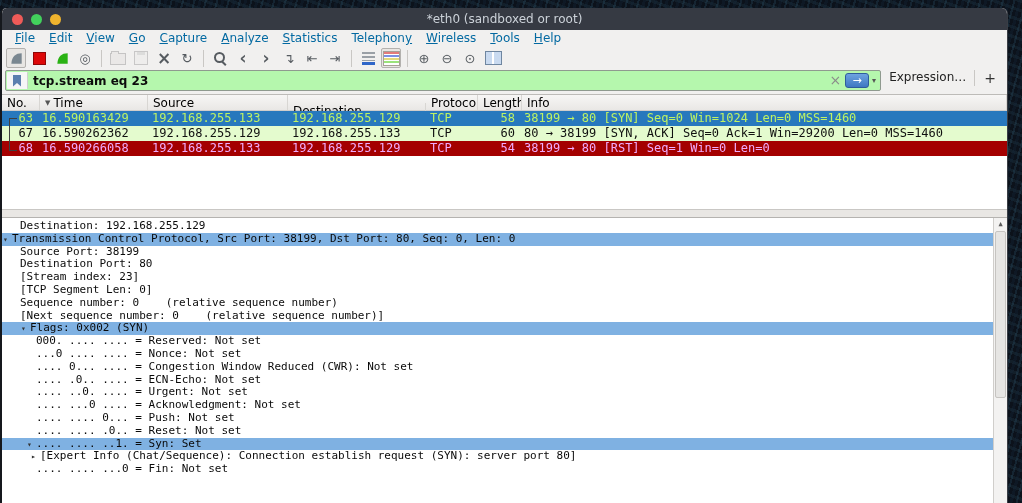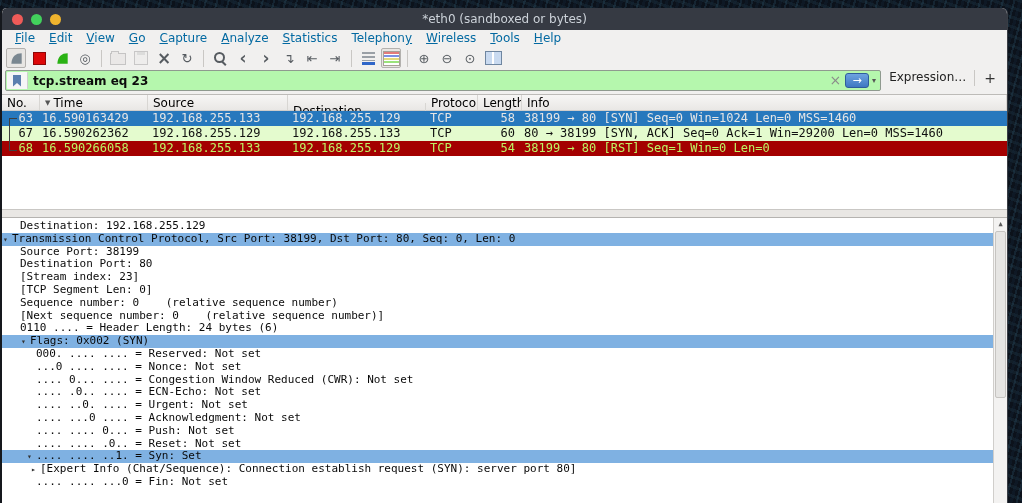--- a/index.html
+++ b/index.html
@@ -54,23 +54,23 @@
   .pl-header{height:15px;flex:none;display:flex;background:linear-gradient(#f7f6f5,#e9e7e5);border-bottom:1px solid #cfcdcb;font-size:12px;color:#000}
   .hc{border-right:1px solid #d8d6d3;display:flex;align-items:center;padding-left:5px;box-sizing:border-box;height:15px;overflow:hidden;white-space:nowrap}
   .hc .sort{font-size:7px;color:#555;margin-right:3px;font-weight:normal}
   .hc em{font-style:normal}
   .pl-rows{position:relative;flex:1}
   .prow{display:flex;height:15px;line-height:15px;font-family:"DejaVu Sans Mono",monospace;font-size:12px;white-space:pre}
   .pc{box-sizing:border-box;overflow:hidden;padding-left:4px;flex:none}
   .pc0,.pc5{text-align:right;padding-right:7px;padding-left:0}
   .pc1{padding-left:2px}
   .pc6{padding-left:2px;flex:1 1 auto}
-  .row-selected{background:#2778bd;color:#e5e5e5}
+  .row-selected{background:#2778bd;color:#bef264}
   .row-synack{background:#e4fbce;color:#101010}
-  .row-rst{background:#a40000;color:#bef264}
+  .row-rst{background:#a40000;color:#f0abfc}
   .bracket{position:absolute;left:7px;top:7px;width:7px;height:31px;border-left:1px solid #3f3f3f;border-top:1px solid #3f3f3f;border-bottom:1px solid #3f3f3f;z-index:5}
   
   .splitter{height:7px;background:#e9e7e4;border-top:1px solid #c9c7c4;border-bottom:1px solid #b5b3b0;flex:none}
   
   .details{flex:1;background:#fff;position:relative;overflow:hidden;font-family:"DejaVu Sans Mono",monospace;font-size:11px;color:#0a0a0a}
   .d-rows{position:absolute;left:0;top:2px;right:13px}
   .drow{height:12.8px;line-height:12.8px;white-space:pre;position:relative;box-sizing:border-box;overflow:hidden}
   .drow.hl{background:#7fb1e2}
   .tgl{position:absolute;top:1px;font-size:8px;color:#333;line-height:11px}
   .d-scrollbar{position:absolute;right:0;top:0;bottom:0;width:13px;background:#f3f2f1;border-left:1px solid #d0cecb}
@@ -82,21 +82,21 @@
 
 <div class="desktop">
   <div class="window">
 
     <div class="titlebar">
       <div class="lights" id="lights">
           <span class="light" style="background: rgb(239, 91, 88);"></span>
           <span class="light" style="background: rgb(66, 209, 92);"></span>
           <span class="light" style="background: rgb(240, 180, 46);"></span>
         </div>
-      <div class="title">*eth0 (sandboxed or bytes)</div>
+      <div class="title">*eth0 (sandboxed or root)</div>
     </div>
 
     <nav class="menubar" id="menubar">
         <span class="mi"><u>F</u>ile</span>
         <span class="mi"><u>E</u>dit</span>
         <span class="mi"><u>V</u>iew</span>
         <span class="mi"><u>G</u>o</span>
         <span class="mi"><u>C</u>apture</span>
         <span class="mi"><u>A</u>nalyze</span>
         <span class="mi"><u>S</u>tatistics</span>
@@ -208,21 +208,20 @@
     <div class="details">
       <div class="d-rows" id="d-rows">
           <div class="drow" style="padding-left: 18px;"><span class="dtext">Destination: 192.168.255.129</span></div>
           <div class="drow hl" style="padding-left: 10px;"><span class="tgl" style="left: 1px;">▾</span><span class="dtext">Transmission Control Protocol, Src Port: 38199, Dst Port: 80, Seq: 0, Len: 0</span></div>
           <div class="drow" style="padding-left: 18px;"><span class="dtext">Source Port: 38199</span></div>
           <div class="drow" style="padding-left: 18px;"><span class="dtext">Destination Port: 80</span></div>
           <div class="drow" style="padding-left: 18px;"><span class="dtext">[Stream index: 23]</span></div>
           <div class="drow" style="padding-left: 18px;"><span class="dtext">[TCP Segment Len: 0]</span></div>
           <div class="drow" style="padding-left: 18px;"><span class="dtext">Sequence number: 0    (relative sequence number)</span></div>
           <div class="drow" style="padding-left: 18px;"><span class="dtext">[Next sequence number: 0    (relative sequence number)]</span></div>
-          <div class="drow" style="padding-left: 18px;"><span class="dtext">0110 .... = Header Length: 24 bytes (6)</span></div>
           <div class="drow hl" style="padding-left: 28px;"><span class="tgl" style="left: 19px;">▾</span><span class="dtext">Flags: 0x002 (SYN)</span></div>
           <div class="drow" style="padding-left: 34px;"><span class="dtext">000. .... .... = Reserved: Not set</span></div>
           <div class="drow" style="padding-left: 34px;"><span class="dtext">...0 .... .... = Nonce: Not set</span></div>
           <div class="drow" style="padding-left: 34px;"><span class="dtext">.... 0... .... = Congestion Window Reduced (CWR): Not set</span></div>
           <div class="drow" style="padding-left: 34px;"><span class="dtext">.... .0.. .... = ECN-Echo: Not set</span></div>
           <div class="drow" style="padding-left: 34px;"><span class="dtext">.... ..0. .... = Urgent: Not set</span></div>
           <div class="drow" style="padding-left: 34px;"><span class="dtext">.... ...0 .... = Acknowledgment: Not set</span></div>
           <div class="drow" style="padding-left: 34px;"><span class="dtext">.... .... 0... = Push: Not set</span></div>
           <div class="drow" style="padding-left: 34px;"><span class="dtext">.... .... .0.. = Reset: Not set</span></div>
           <div class="drow hl" style="padding-left: 34px;"><span class="tgl" style="left: 25px;">▾</span><span class="dtext">.... .... ..1. = Syn: Set</span></div>

